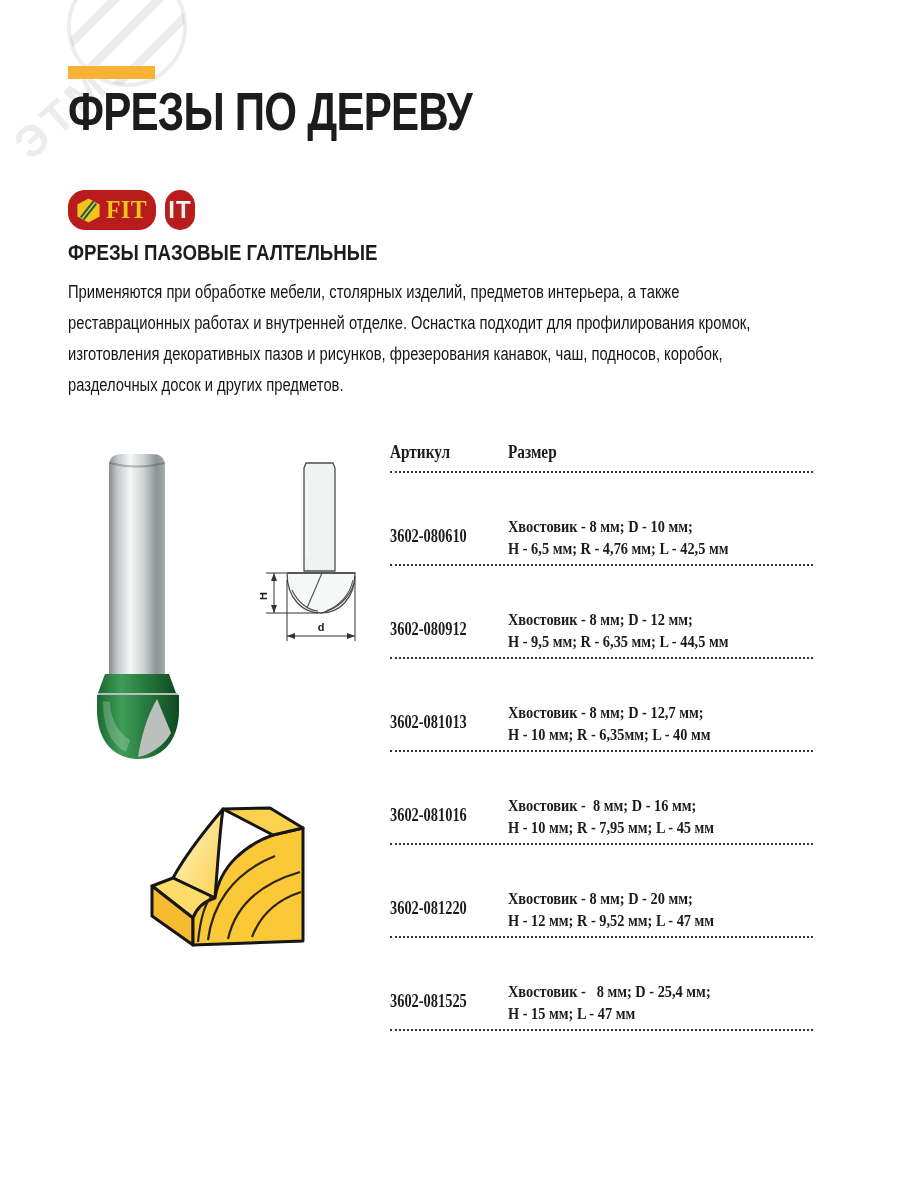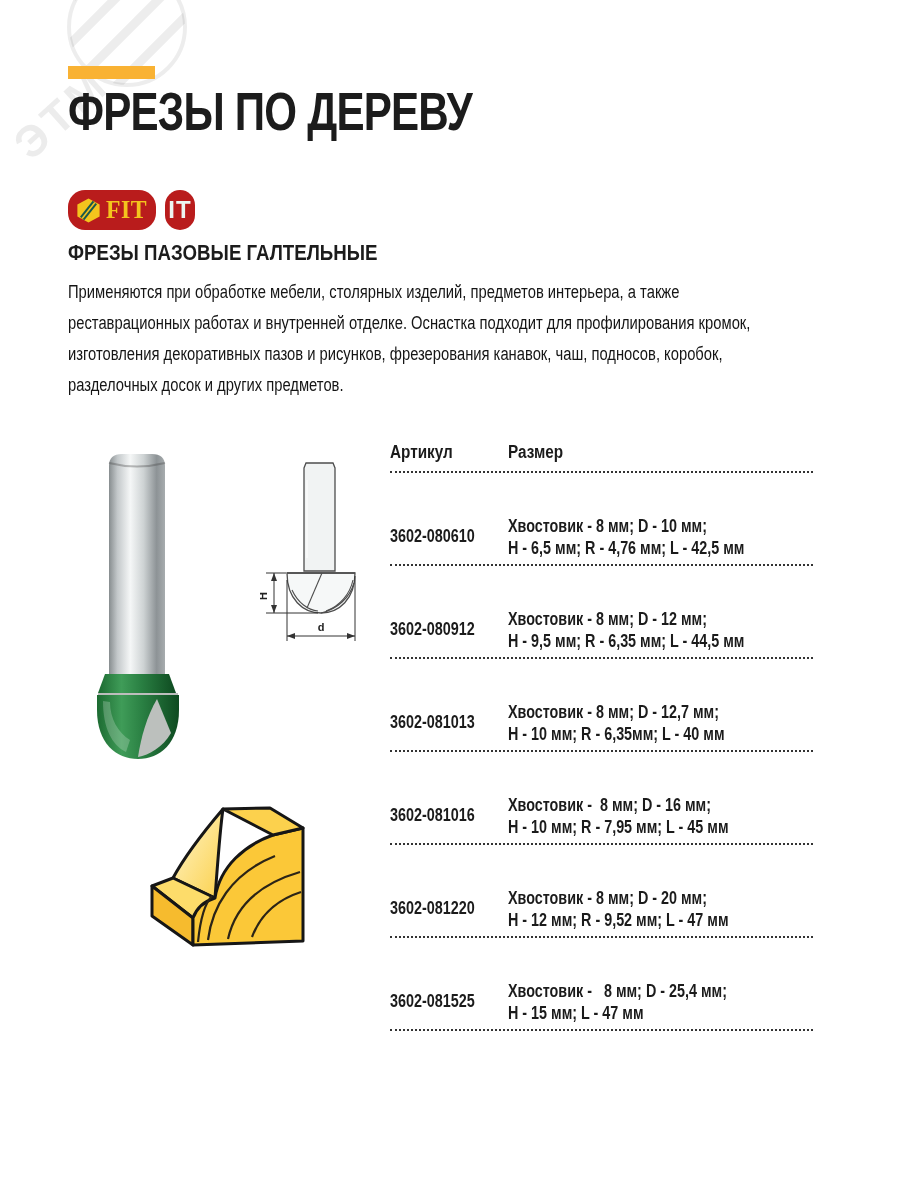--- a/index.html
+++ b/index.html
@@ -39,21 +39,21 @@
             white-space:nowrap;color:#1c1c1c;}
   .description{position:absolute;left:68px;top:277px;width:880px;font-size:18px;line-height:31px;
                color:#151515;}
 
   
   .bit-photo{position:absolute;left:95px;top:450px;width:86px;height:312px;}
   .bit-diagram{position:absolute;left:260px;top:458px;width:104px;height:196px;}
   .wood-profile{position:absolute;left:150px;top:804px;width:160px;height:148px;}
 
   
-  .spec-table{position:absolute;left:390px;top:440px;width:423px;}
+  .spec-table{position:absolute;left:390px;top:440px;width:423px;font-family:Liberation Serif, serif;}
   .t-header{display:flex;height:33px;box-sizing:border-box;border-bottom:2px dotted #333;
             align-items:flex-start;padding-top:2px;}
   .t-row{display:flex;height:57px;box-sizing:border-box;border-bottom:2px dotted #333;
          align-items:center;margin-top:36px;}
   .col-article{width:118px;flex:none;}
   .col-size{flex:1;min-width:0;}
   .th{font-weight:700;font-size:18px;white-space:nowrap;}
   .art{font-size:18px;font-weight:700;white-space:nowrap;}
   .size{font-size:17.5px;line-height:22px;font-weight:700;white-space:pre-wrap;width:360px;}
 </style>

